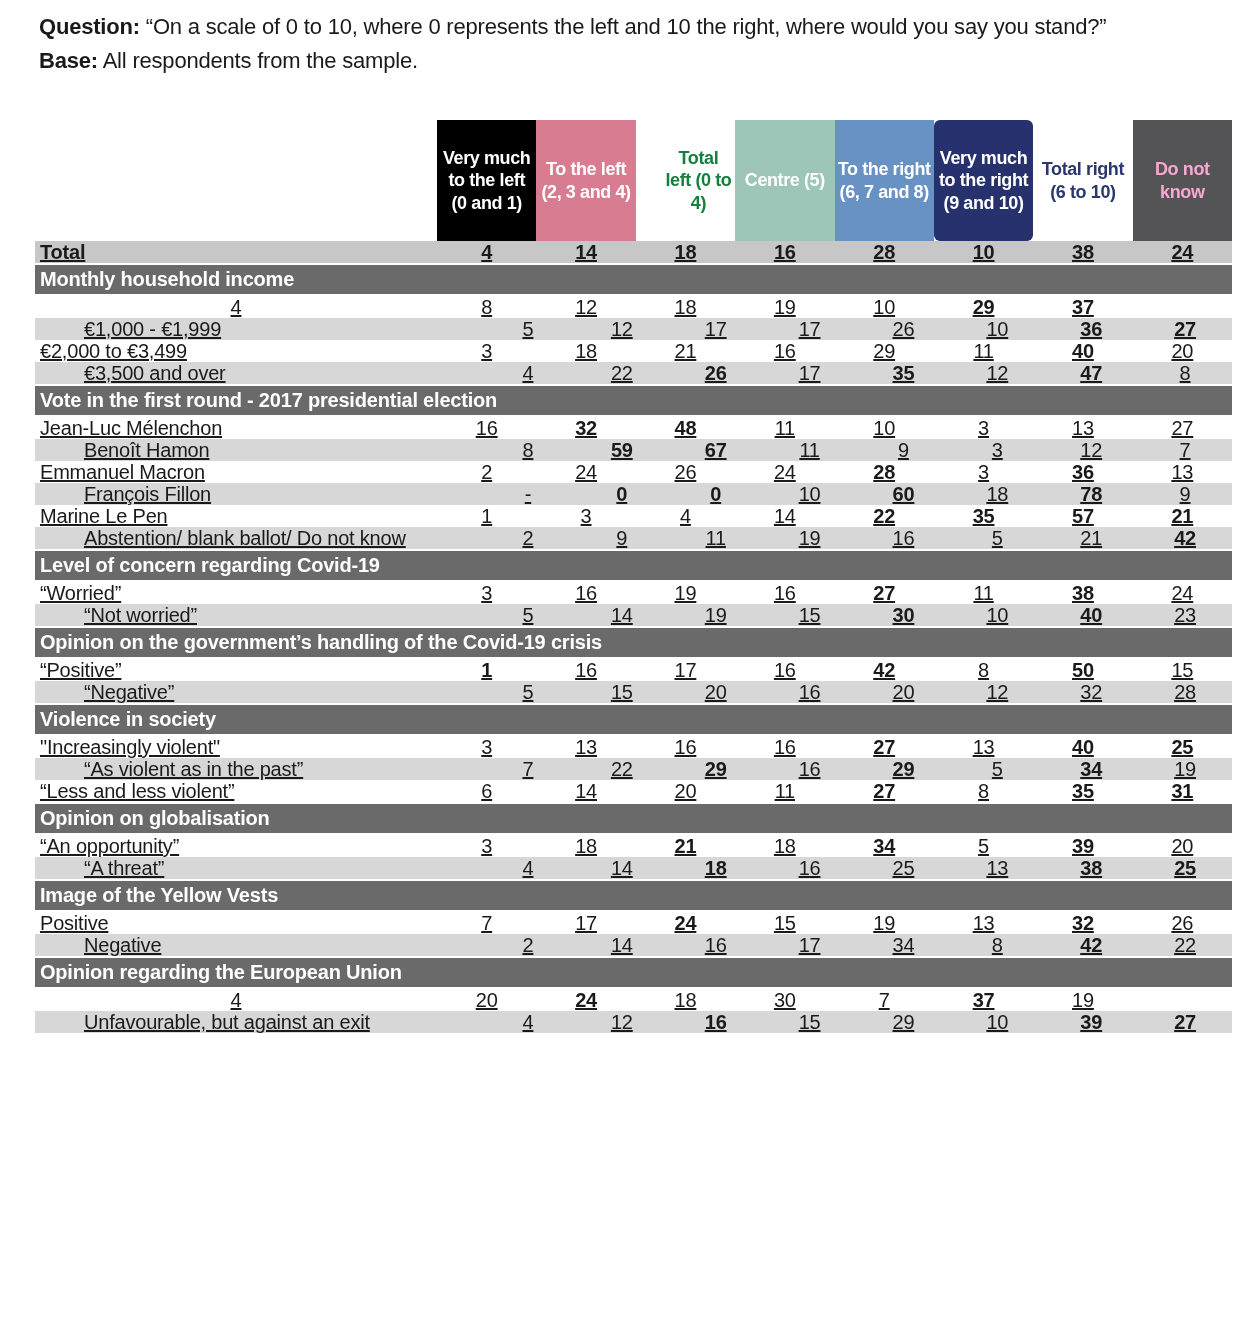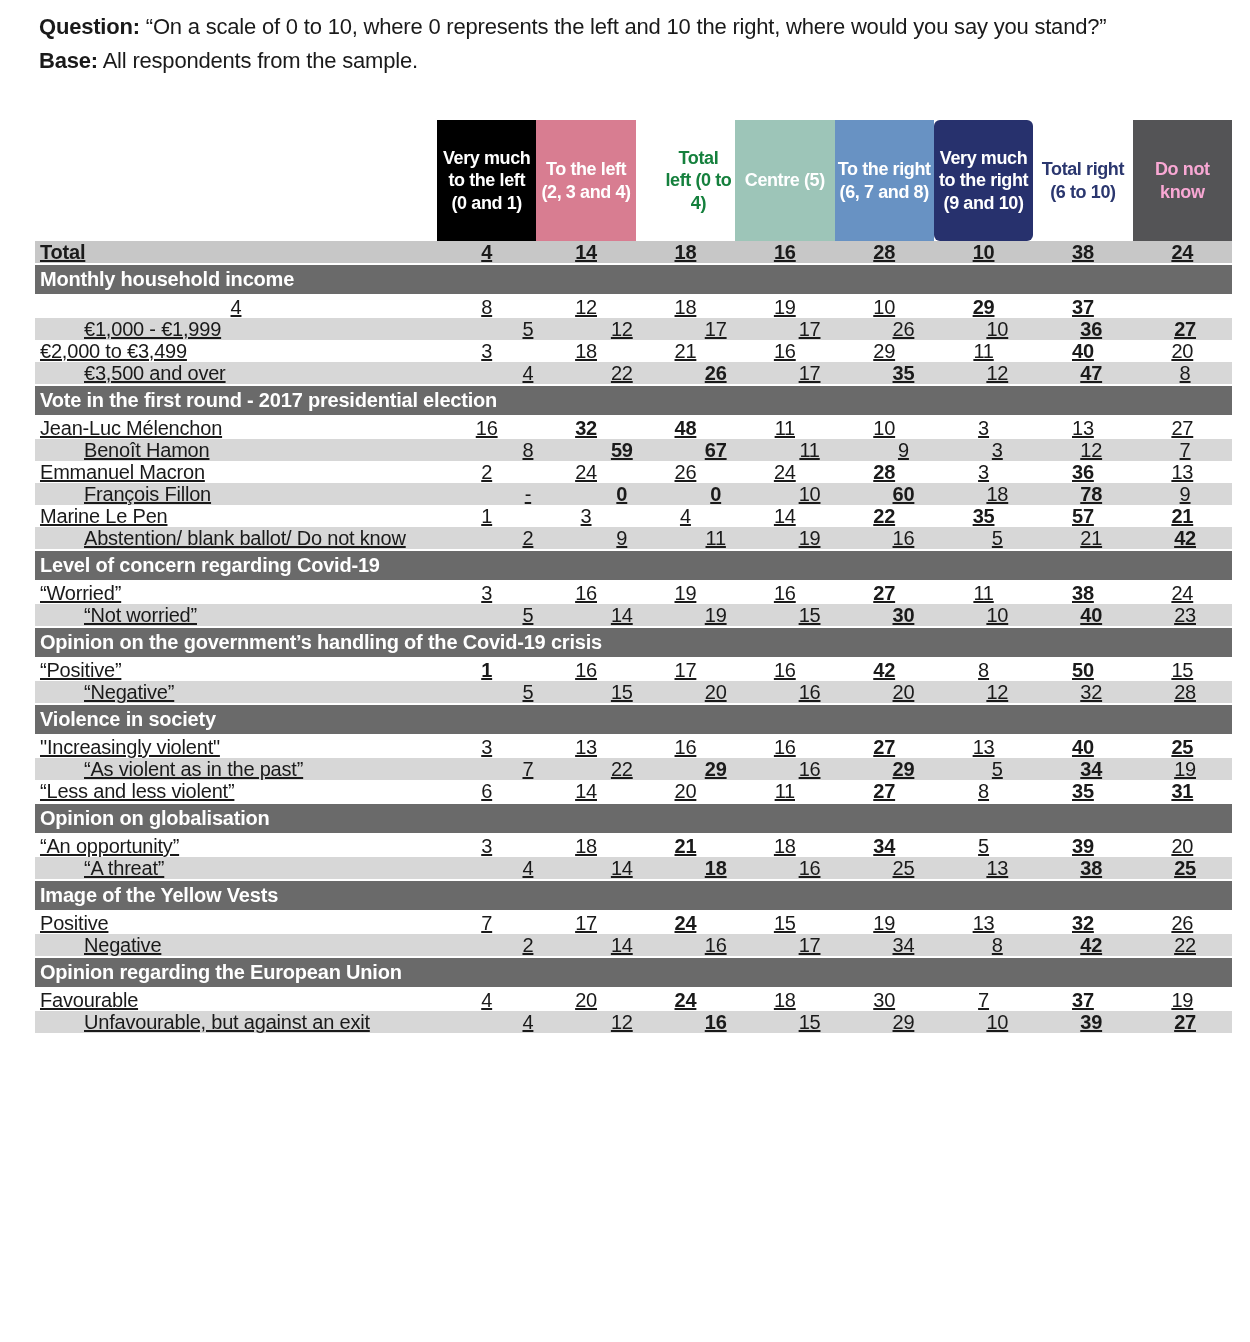--- a/index.html
+++ b/index.html
@@ -310,21 +310,20 @@
         <div class="vcell">14</div>
         <div class="vcell">16</div>
         <div class="vcell">17</div>
         <div class="vcell">34</div>
         <div class="vcell">8</div>
         <div class="vcell bold">42</div>
         <div class="vcell">22</div>
       </div>
       <div class="section-row">Opinion regarding the European Union</div>
       <div class="row data-row plain">
-        <div class="label">Favourable</div>
         <div class="vcell">4</div>
         <div class="vcell">20</div>
         <div class="vcell bold">24</div>
         <div class="vcell">18</div>
         <div class="vcell">30</div>
         <div class="vcell">7</div>
         <div class="vcell bold">37</div>
         <div class="vcell">19</div>
       </div>
       <div class="row data-row stripe">

